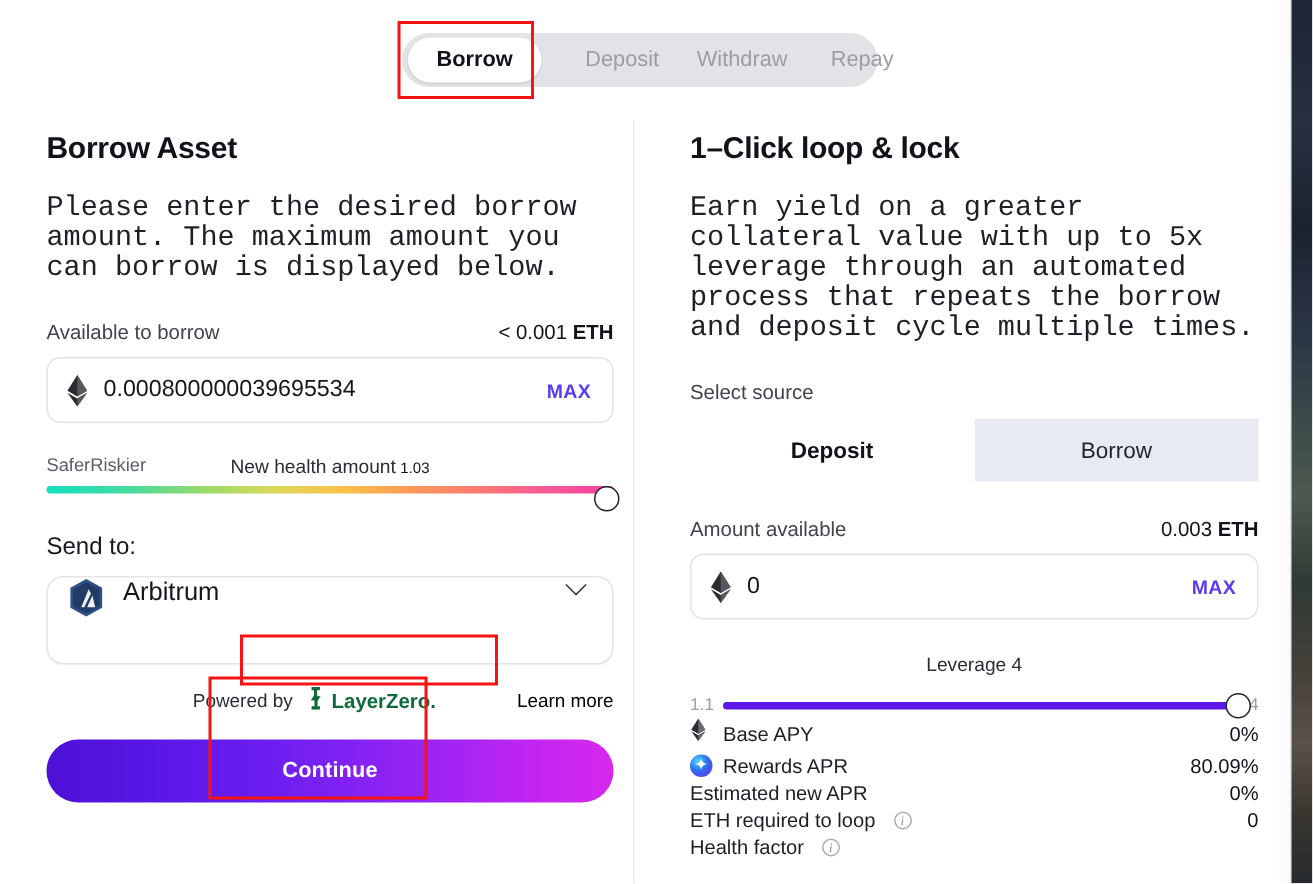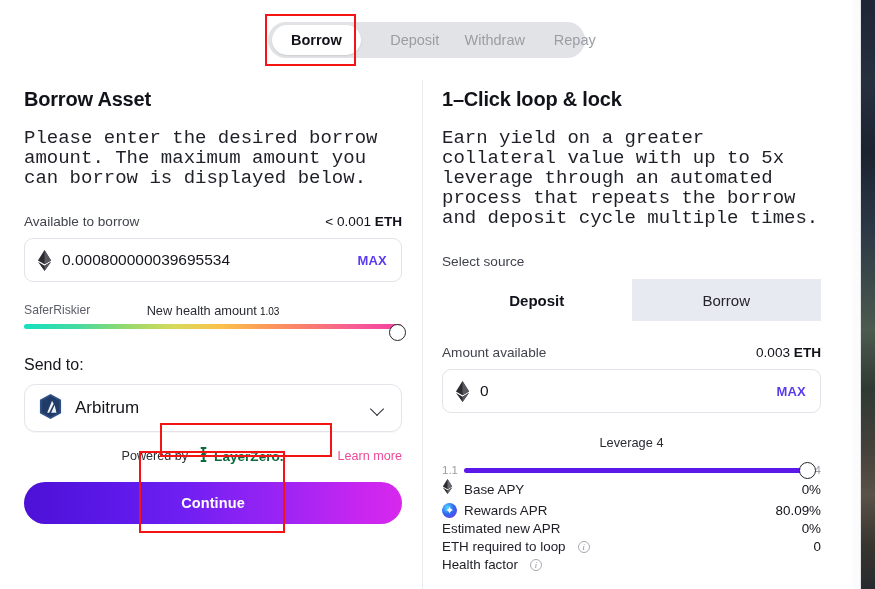--- a/index.html
+++ b/index.html
@@ -61,23 +61,23 @@
   .hl {
     position: absolute;
     border: 2px solid #f41414;
     pointer-events: none;
   }
   #hl-tab { left: 265px; top: 14px; width: 91px; height: 52px; }
   #hl-lz  { left: 160px; top: 423px; width: 172px; height: 34px; }
   #hl-cont{ left: 139px; top: 451px; width: 146px; height: 82px; }
 
   
-  .col-left  { position: absolute; left: 24px;  top: 88px; width: 378px; }
+  .col-left  { position: absolute; left: 31px;  top: 88px; width: 378px; }
   .divider   { position: absolute; left: 422px; top: 80px; width: 1px; height: 509px; background: #e9eaee; }
-  .col-right { position: absolute; left: 442px; top: 88px; width: 379px; }
+  .col-right { position: absolute; left: 460px; top: 88px; width: 379px; }
 
   h2.section-title {
     font-size: 20px; font-weight: 700; color: #11121a;
     letter-spacing: -.2px;
   }
   p.section-desc {
     margin-top: 17px;
     font-size: 19px; line-height: 20px; color: #1f2027; font-family: Liberation Mono, monospace;
   }
 
@@ -134,24 +134,24 @@
   }
   .hf-thumb {
     position: absolute; right: -4px; top: 21px;
     width: 17px; height: 17px; border-radius: 50%;
     background: #fff; border: 1.6px solid #24252c;
   }
 
   .sendto-label { margin-top: 27px; font-size: 16px; color: #16171e; }
 
   .select-box {
-    margin-top: 10px; height: 48px;
+    margin-top: 10px; height: 59px;
     border: 1px solid #e4e5ea; border-radius: 11px;
     background: #fff;
-    display: flex; align-items: center;
+    display: flex; 
     padding: 0 16px 0 13px;
     box-shadow: 0 1px 1px rgba(16,18,30,.03);
   }
   .select-box .net-name { flex: 1; margin-left: 12px; font-size: 17px; color: #15161d; }
   .chev {
     width: 14px; height: 9px; position: relative;
   }
   .chev::before {
     content: ""; position: absolute; left: 1px; top: 0;
     width: 9px; height: 9px;
@@ -164,21 +164,21 @@
     display: flex; align-items: center; justify-content: flex-end;
     gap: 0px;
     font-size: 12.6px; color: #2b2d35;
   }
   .lz-poweredby { margin-right: 9px; }
   .lz-brand {
     display: flex; align-items: center; gap: 4px;
     font-weight: 700; color: #0b6b3a; font-size: 13.6px;
     margin-right: 8px;
   }
-  .lz-learn { color: #ec4899; font-size: 12.6px; padding-left: 46px; }
+  .lz-learn { color: #000000; font-size: 12.6px; padding-left: 46px; }
 
   .continue-btn {
     margin-top: 16px;
     height: 42px; border-radius: 21px;
     background: linear-gradient(90deg,#4d11d6 0%,#5b18e8 22%,#6f1ff2 42%,#9b24f4 68%,#c626f0 88%,#d728ee 100%);
     display: flex; align-items: center; justify-content: center;
     color: #fff; font-size: 14.5px; font-weight: 700;
     letter-spacing: .1px;
     border: none; width: 100%;
     font-family: "Liberation Sans", sans-serif;

